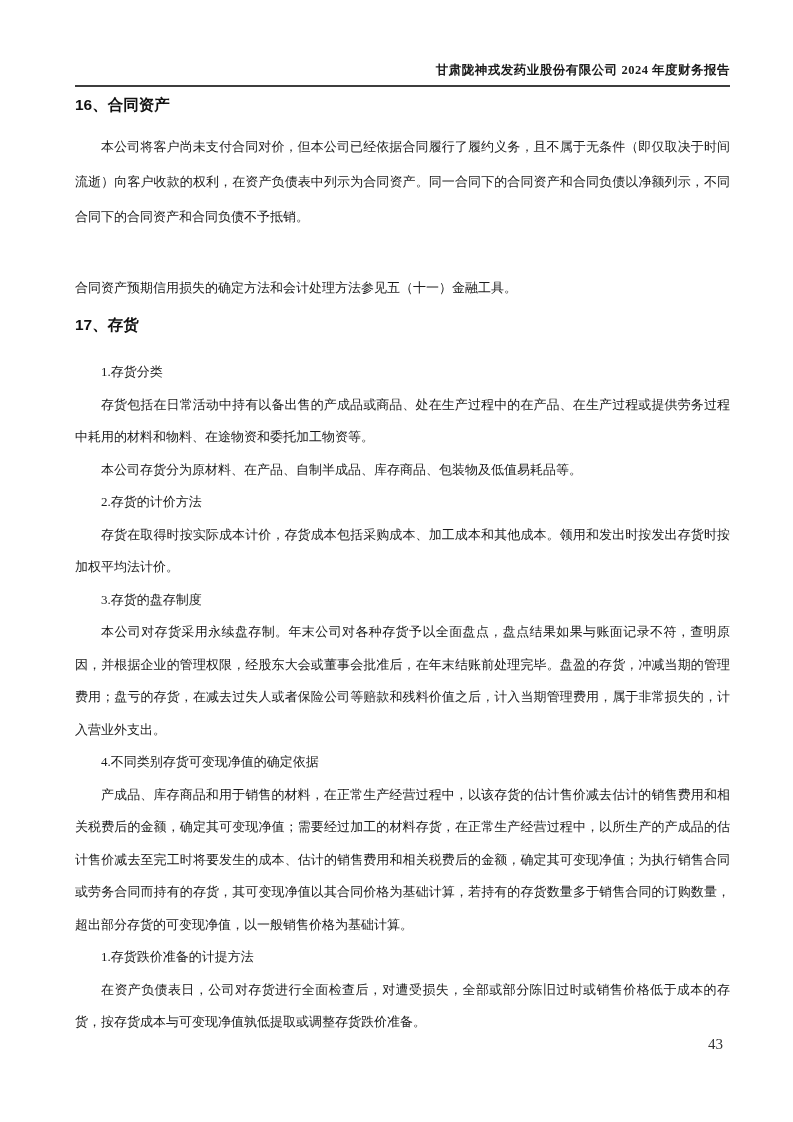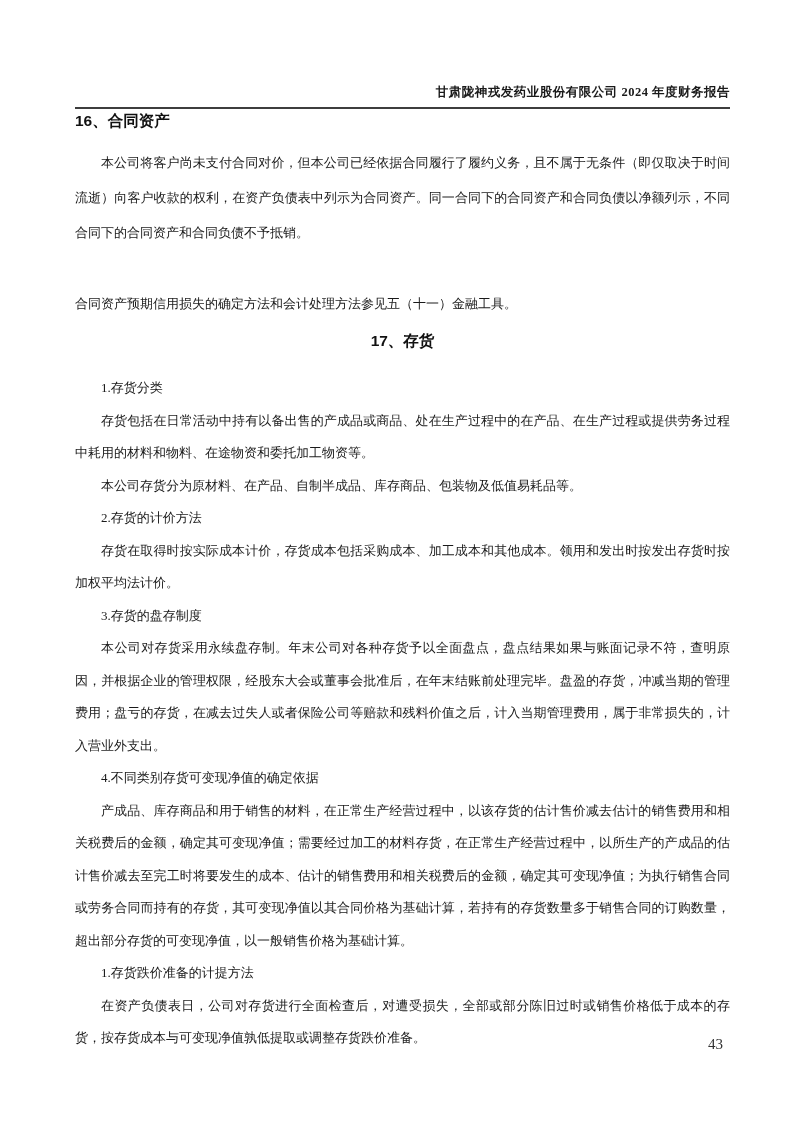--- a/index.html
+++ b/index.html
@@ -12,44 +12,43 @@
     width: 793px;
     height: 1122px;
     background: #ffffff;
     color: #1a1a1a;
     box-sizing: border-box;
     padding: 0 63px 0 75px;
     overflow: hidden;
     font-family: "Liberation Serif", "DejaVu Serif", serif;
   }
   .page-header {
-    padding-top: 82px;
+    padding-top: 60px;
     padding-bottom: 6px;
     border-bottom: 2px solid #3d3d3d;
     text-align: right;
   }
   .header-title {
     font-family: "Liberation Serif", "DejaVu Serif", serif;
     font-weight: 700;
     font-size: 12.5px;
     letter-spacing: 0.5px;
     color: #1a1a1a;
     white-space: nowrap;
   }
   .section-heading {
     font-family: "Liberation Sans", "DejaVu Sans", sans-serif;
     font-weight: 700;
     font-size: 15.5px;
     line-height: 22px;
-    margin: 1px 0 0 0;
+    margin: 7px 0 0 0;
     color: #111111;
   }
   .section-heading.second {
     margin-top: 9px;
-    text-align: center;
   }
   p.body-p {
     font-size: 13px;
     text-align: justify;
     text-justify: inter-ideograph;
     margin: 0;
     color: #1a1a1a;
   }
   .s16 p.body-p {
     line-height: 35px;

